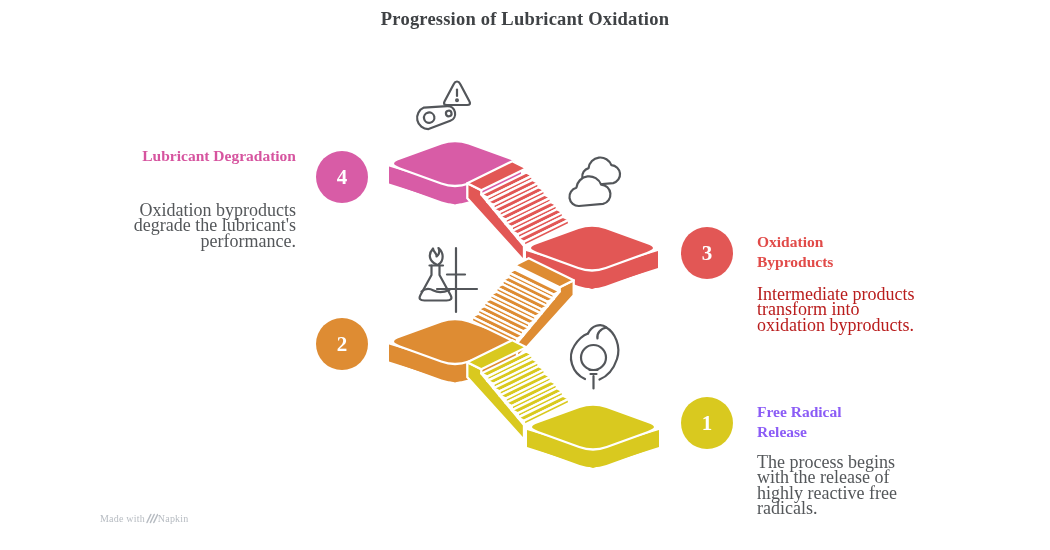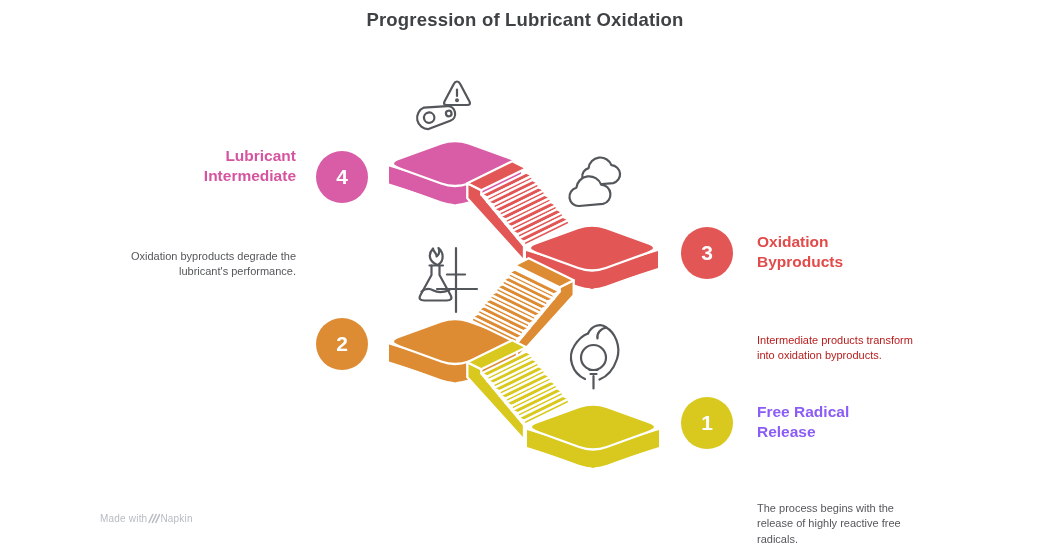--- a/index.html
+++ b/index.html
@@ -1,23 +1,23 @@
 <!DOCTYPE html>
 <html><head>
 <meta charset="utf-8">
 <style>
   html,body{margin:0;padding:0;background:#fff;}
   .canvas{position:relative;width:1050px;height:544px;background:#ffffff;
-          font-family:Liberation Sans, sans-serif;overflow:hidden;}
+          font-family:Liberation Serif, serif;overflow:hidden;}
   .title{position:absolute;top:9px;left:0;width:100%;text-align:center;
          font-size:18.5px;font-weight:bold;letter-spacing:.2px;}
   .badge{position:absolute;width:52px;height:52px;border-radius:50%;color:#fff;
          font-size:21px;font-weight:bold;display:flex;align-items:center;justify-content:center;}
   .step-title{position:absolute;font-size:15.5px;font-weight:bold;line-height:19.5px;}
-  .step-desc{position:absolute;font-size:11px;line-height:15.3px;margin-top:46px;}
+  .step-desc{position:absolute;font-size:18px;line-height:15.3px;}
   .left-col{text-align:right;}
   .right-col{text-align:left;}
   .footer{position:absolute;left:100px;top:513px;display:flex;align-items:center;
           font-size:10px;letter-spacing:.2px;}
 </style>
 </head>
 <body>
 
 <div class="canvas">
 
@@ -135,21 +135,21 @@
       <path d="M589.5 370 L597.5 370 M590.5 374 L596.5 374"></path>
       <line x1="593.5" y1="376" x2="593.5" y2="388.5"></line>
     </g>
   </svg>
 
   <div class="badge" style="left: 681px; top: 397px; background: rgb(217, 201, 31);">1</div>
   <div class="badge" style="left: 316px; top: 318px; background: rgb(222, 140, 51);">2</div>
   <div class="badge" style="left: 681px; top: 227px; background: rgb(226, 87, 85);">3</div>
   <div class="badge" style="left: 316px; top: 151px; background: rgb(216, 92, 166);">4</div>
 
-  <div class="step-title left-col" style="right: 754px; top: 146px; width: 155px; color: rgb(214, 84, 159);">Lubricant Intermediate</div>
+  <div class="step-title left-col" style="right: 754px; top: 146px; width: 155px; color: rgb(214, 84, 159);">Lubricant Degradation</div>
   <div class="step-desc left-col" style="right: 754px; top: 203px; width: 172px; color: rgb(84, 87, 90);">Oxidation byproducts degrade the lubricant's performance.</div>
 
 
   <div class="step-title right-col" style="left: 757px; top: 232px; width: 130px; color: rgb(225, 75, 73);">Oxidation Byproducts</div>
   <div class="step-desc right-col" style="left: 757px; top: 287px; width: 172px; color: #b91c1c;">Intermediate products transform into oxidation byproducts.</div>
 
   <div class="step-title right-col" style="left: 757px; top: 402px; width: 130px; color: #8b5cf6;">Free Radical Release</div>
   <div class="step-desc right-col" style="left: 757px; top: 455px; width: 172px; color: rgb(84, 87, 90);">The process begins with the release of highly reactive free radicals.</div>
 
   <div class="footer" style="color: rgb(183, 188, 194);">

